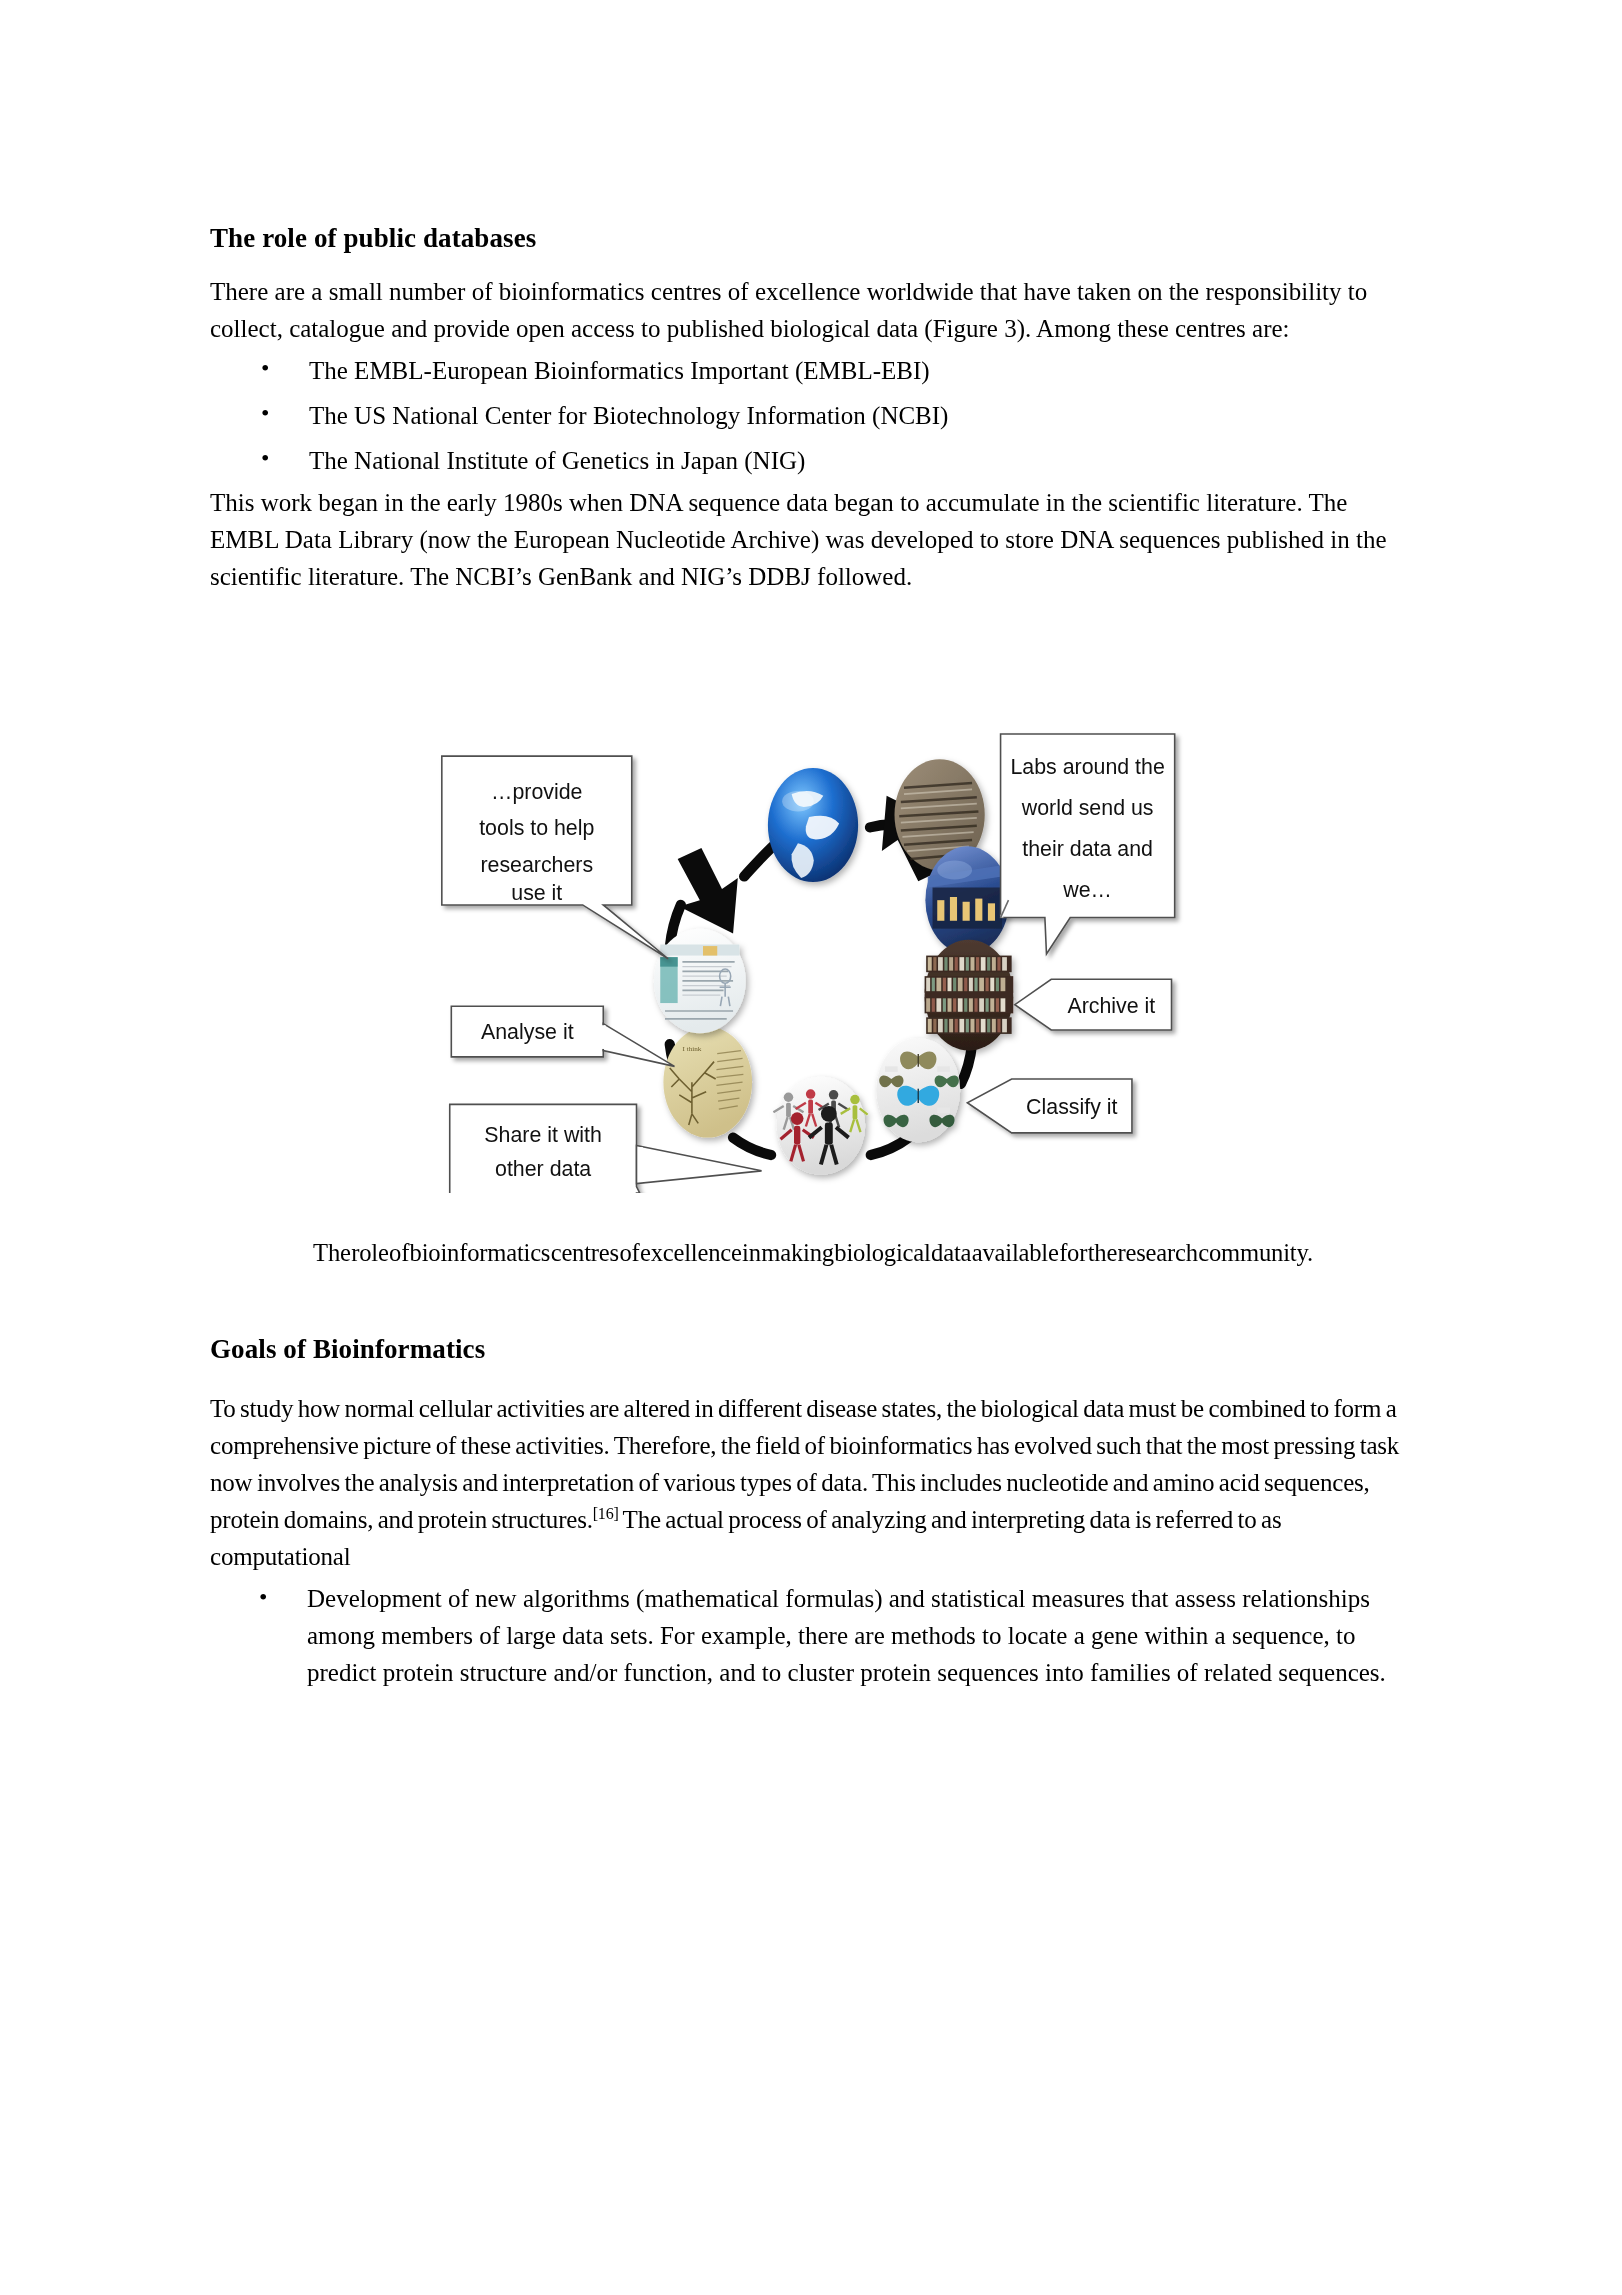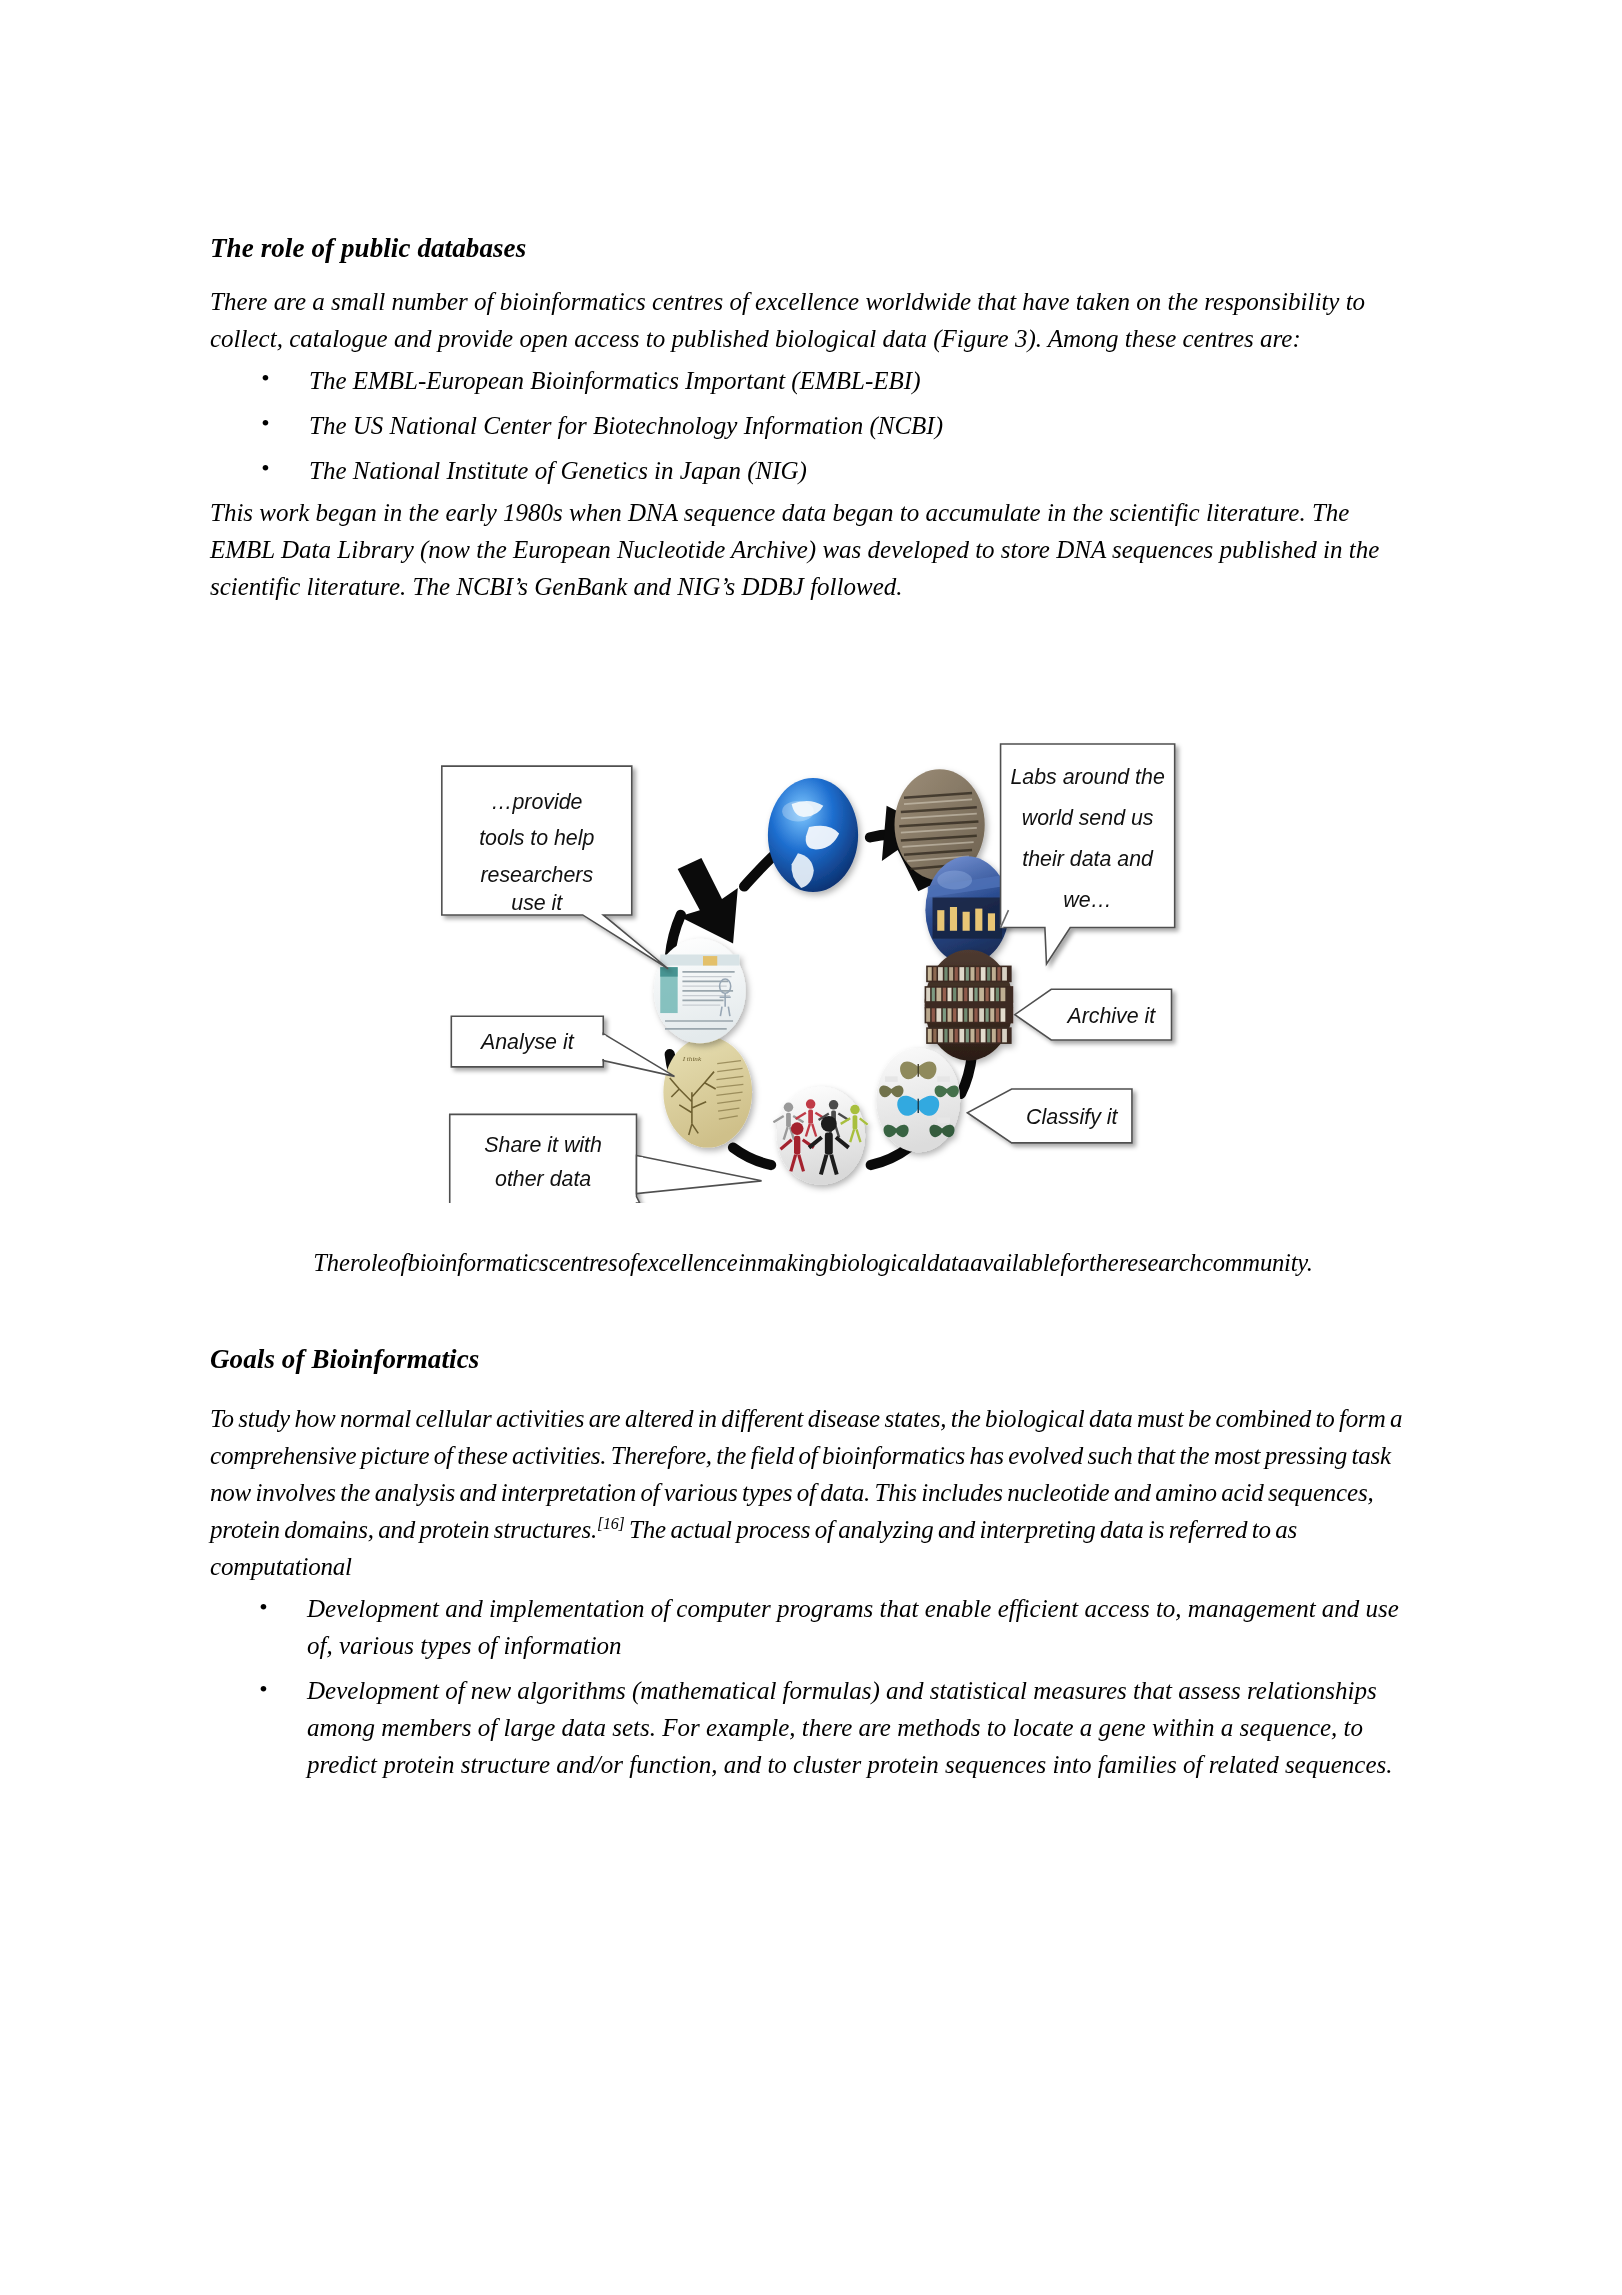--- a/index.html
+++ b/index.html
@@ -13,23 +13,22 @@
     width: 1622px;
     height: 2295px;
     background: #ffffff;
     font-family: "Liberation Serif", "DejaVu Serif", serif;
     color: #000000;
     overflow: hidden;
   }
   .content {
     position: absolute;
     left: 210px;
-    top: 232px;
+    top: 222px;
     width: 1206px;
-    font-style: italic;
   }
 
   
   h2.doc-heading {
     font-size: 27px;
     font-weight: bold;
     line-height: 1.25;
     margin: 0 0 17.4px 0;
     letter-spacing: 0.1px;
   }
@@ -501,21 +500,20 @@
     <div class="fig-caption">The role of bioinformatics centres of excellence in making biological data available for the research community.</div>
 
     <div class="gap-lg"></div>
 
     <h2 class="doc-heading second">Goals of Bioinformatics</h2>
 
     <p class="para tight"><span>To study how normal cellular activities are altered in different disease states, the biological data must be combined to form a comprehensive picture of these activities. Therefore, the field of bioinformatics has evolved such that the most pressing task now involves the analysis and interpretation of various types of data. This includes nucleotide and amino acid sequences, protein domains, and protein structures.</span><sup class="cite">[16]</sup><span> The actual process of analyzing and interpreting data is referred to as computational </span></p>
 
 
     <ul class="doc-list narrow">
-      <li class="tight">Development and implementation of computer programs that enable efficient access to, management and use of, various types of information</li>
       <li>Development of new algorithms (mathematical formulas) and statistical measures that assess relationships among members of large data sets. For example, there are methods to locate a gene within a sequence, to predict protein structure and/or function, and to cluster protein sequences into families of related sequences.</li>
     </ul>
 
     <div class="gap-sm"></div>
 
 
   </div>
 </div>
 
 

